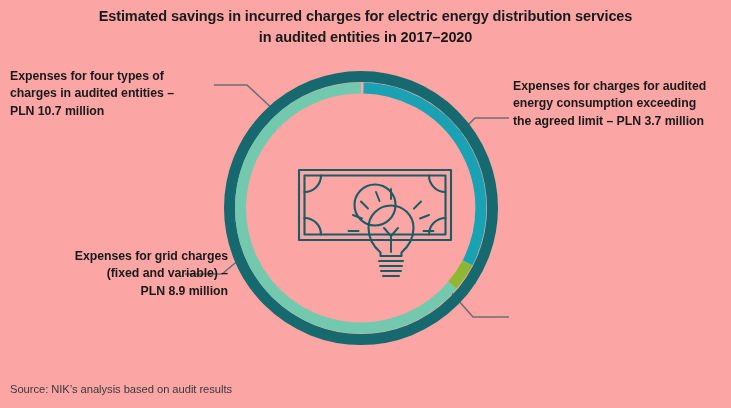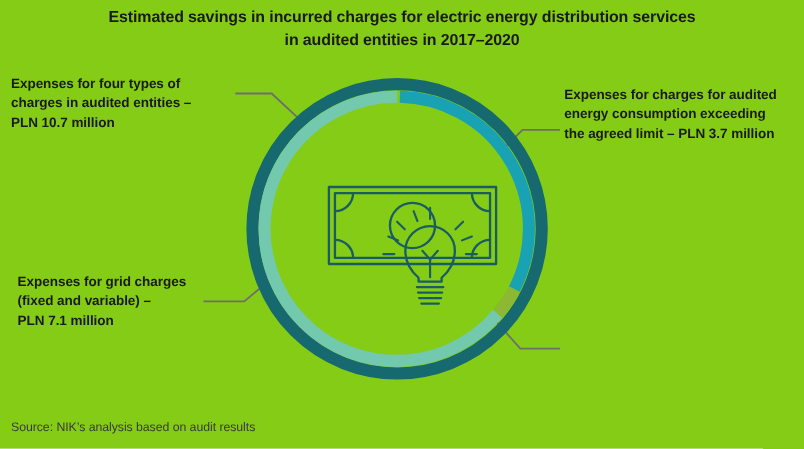--- a/index.html
+++ b/index.html
@@ -9,21 +9,21 @@
     background: #ffffff;
   }
   body {
     font-family: "Liberation Sans", sans-serif;
     -webkit-font-smoothing: antialiased;
   }
   #stage {
     position: relative;
     width: 731px;
     height: 408px;
-    background: #84cc16;
+    background: #fca5a5;
     overflow: hidden;
   }
 
   
   #chart-title {
     position: absolute;
     top: 6px;
     left: 0;
     width: 731px;
     text-align: center;
@@ -43,21 +43,21 @@
     font-size: 12.3px;
     font-weight: bold;
     line-height: 1.42;
     color: #1a1a1a;
     letter-spacing: -0.05px;
   }
   .callout .line { display: block; white-space: pre; }
 
   #callout-four-types { left: 10px;  top: 58px;  width: 215px; margin-top: 10px; }
   #callout-reactive   { left: 513px; top: 78px;  width: 212px; }
-  #callout-grid       { left: 16px;  top: 248px; width: 200px; }
+  #callout-grid       { left: 28px;  top: 248px; width: 200px; text-align: right; }
   #callout-power      { left: 513px; top: 290px; width: 200px; }
 
   
   #source-note {
     position: absolute;
     left: 10px;
     top: 383px;
     font-size: 11.2px;
     color: #3a3a3a;
     letter-spacing: -0.05px;
@@ -154,19 +154,19 @@
 
   <div class="callout" id="callout-reactive">
     <span class="line">Expenses for charges for audited</span>
     <span class="line">energy consumption exceeding</span>
     <span class="line">the agreed limit – PLN 3.7 million</span>
   </div>
 
   <div class="callout" id="callout-grid">
     <span class="line">Expenses for grid charges</span>
     <span class="line">(fixed and variable) –</span>
-    <span class="line">PLN 7.1 million</span>
+    <span class="line">PLN 8.9 million</span>
   </div>
 
 
   <div id="source-note">Source: NIK’s analysis based on audit results</div>
 
 </div>
 
 </body></html>

